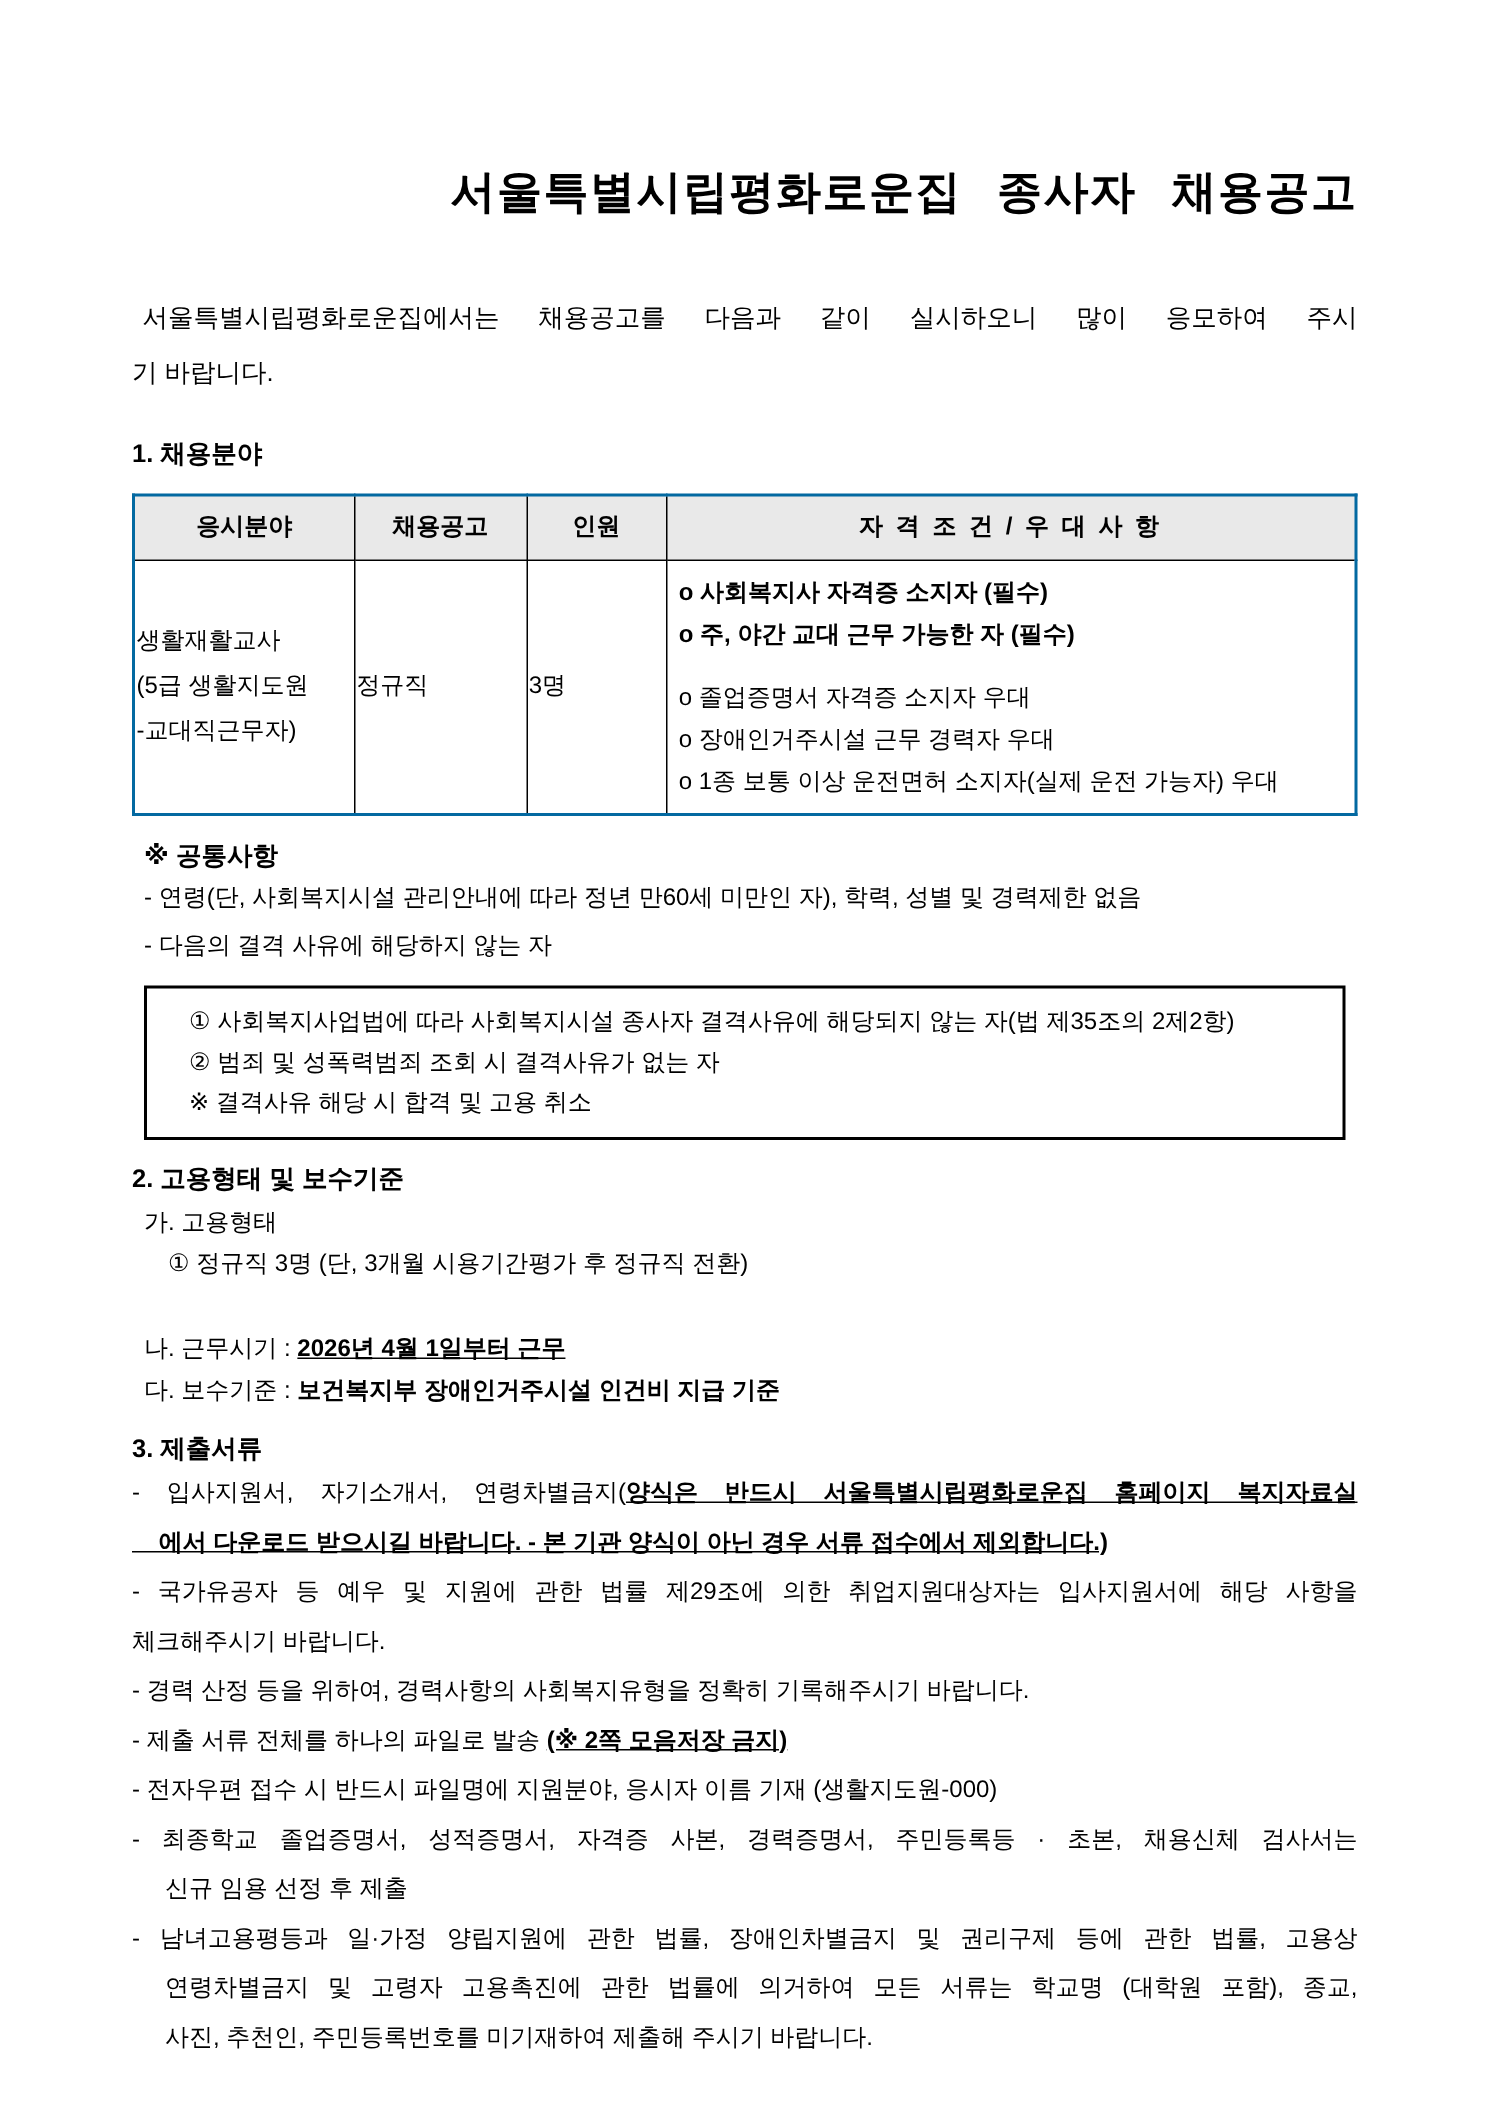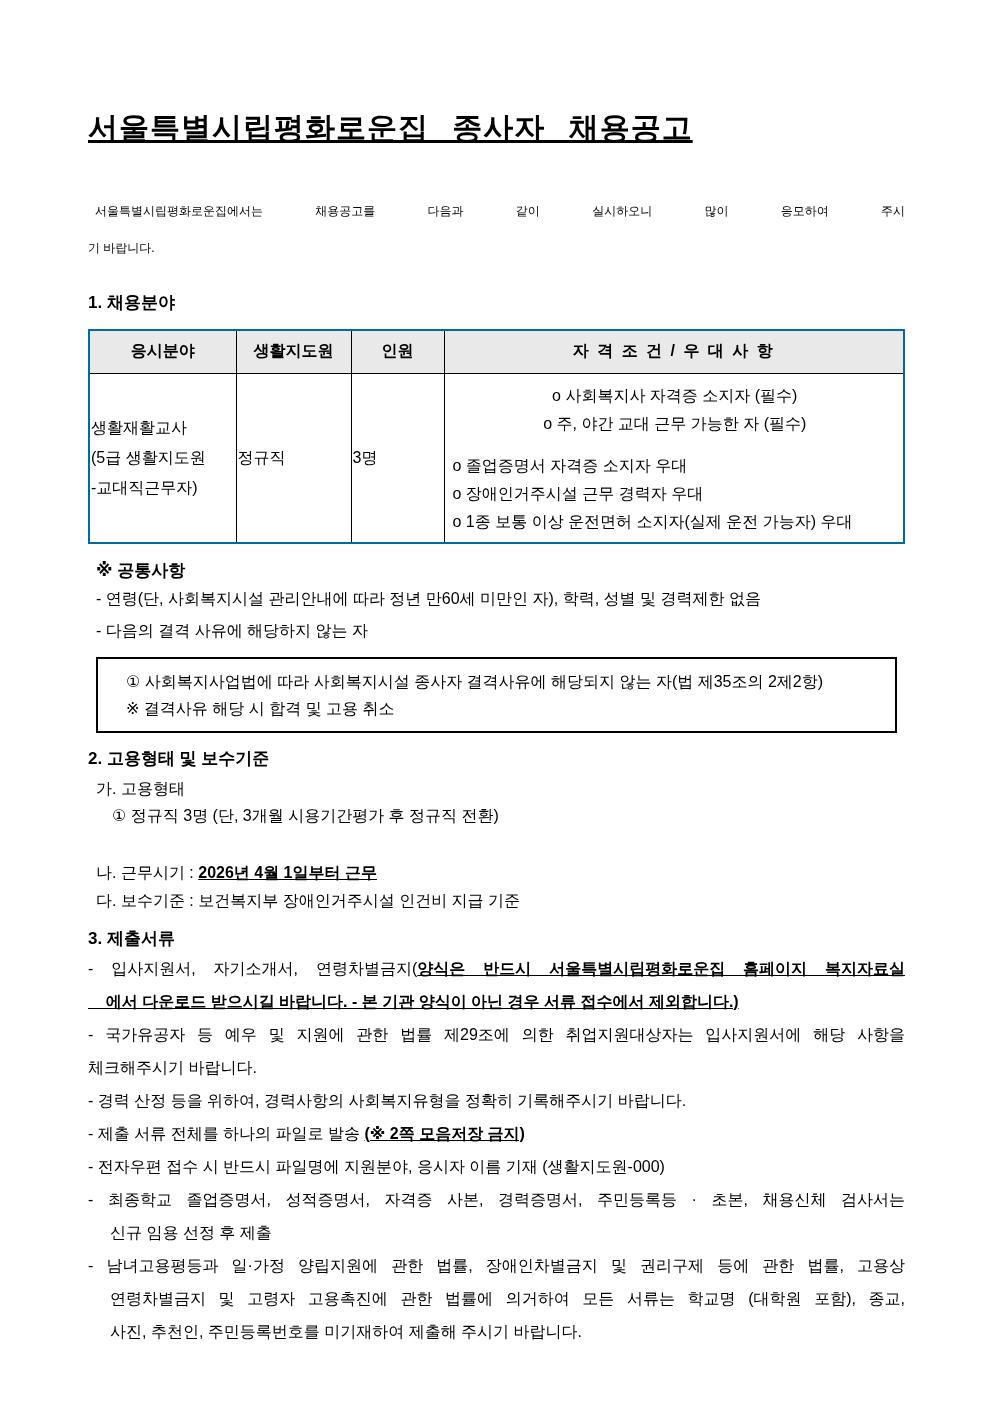--- a/index.html
+++ b/index.html
@@ -3,42 +3,42 @@
 <meta charset="utf-8">
 <style>
   * { box-sizing: border-box; }
   html, body { margin: 0; padding: 0; background: #ffffff; }
   .page {
     width: 992px; height: 1403px; background: #ffffff; color: #000000;
     font-family: "Liberation Sans", "DejaVu Sans", sans-serif;
     padding: 108px 87px 0 88px; overflow: hidden; position: relative;
   }
   .title {
-    font-size: 30px; font-weight: bold; text-align: left;
-    word-spacing: 14px; letter-spacing: 1px; text-decoration: underline;
+    font-size: 30px; font-weight: bold; text-align: right;
+    word-spacing: 14px; letter-spacing: 1px;
   }
-  .intro { margin-top: 44px; font-size: 12px; line-height: 37px; }
+  .intro { margin-top: 44px; font-size: 17px; line-height: 37px; }
   .just { text-align: justify; text-align-last: justify; }
   .sec-heading { font-size: 17px; font-weight: bold; line-height: 23px; }
   .h1 { margin-top: 24px; }
   .recruit-table {
     width: 817px; border-collapse: collapse; border: 2px solid #0369a1;
     table-layout: fixed; margin-top: 15px; font-size: 16px;
   }
   .recruit-table th, .recruit-table td { border: 1px solid #000; }
   .recruit-table th {
     background: #e9e9e9; font-weight: bold; height: 43px;
     text-align: center; font-size: 16px;
   }
   th.qual-h { letter-spacing: 2px; }
   .recruit-table td { height: 135px; vertical-align: middle; }
   td.c { text-align: left; line-height: 30px; }
   td.qual { padding: 8px 6px 6px 8px; line-height: 28px; vertical-align: top; }
   .qual-spacer { height: 14px; }
-  .b { font-weight: normal; text-align: center; }
+  .b { font-weight: bold; }
   .bu { font-weight: bold; text-decoration: underline; }
   .common { margin-top: 14px; font-size: 16px; padding-left: 8px; }
   .common-heading { font-weight: bold; font-size: 17px; line-height: 25px; }
   .common-item { line-height: 32px; }
   .disq-box {
     margin-top: 10px; margin-left: 8px; width: 801px;
     border: 2px solid #000; padding: 9px 28px;
     font-size: 16px; line-height: 27px;
   }
   .h2 { margin-top: 14px; }
@@ -69,21 +69,21 @@
   <table class="recruit-table">
     <colgroup>
       <col style="width:147px">
         <col style="width:115px">
         <col style="width:93px">
         <col>
     </colgroup>
     <thead>
       <tr>
         <th>응시분야</th>
-        <th>생활지도원</th>
+        <th>채용공고</th>
         <th>인원</th>
         <th class="qual-h">자 격 조 건 / 우 대 사 항</th>
       </tr>
     </thead>
     <tbody>
       <tr>
         <td class="c">
           <div>생활재활교사</div>
           <div>(5급 생활지도원</div>
           <div>-교대직근무자)</div>
@@ -103,20 +103,21 @@
   </table>
 
   <div class="common">
     <div class="common-heading">※ 공통사항</div>
     <div class="common-item">- 연령(단, 사회복지시설 관리안내에 따라 정년 만60세 미만인 자), 학력, 성별 및 경력제한 없음</div>
     <div class="common-item">- 다음의 결격 사유에 해당하지 않는 자</div>
   </div>
 
   <div class="disq-box">
     <div>① 사회복지사업법에 따라 사회복지시설 종사자 결격사유에 해당되지 않는 자(법 제35조의 2제2항)</div>
+    <div>② 범죄 및 성폭력범죄 조회 시 결격사유가 없는 자</div>
     <div>※ 결격사유 해당 시 합격 및 고용 취소</div>
   </div>
 
   <div class="sec-heading h2">2. 고용형태 및 보수기준</div>
 
   <div class="s2line sub-a">가. 고용형태</div>
   <div class="s2line sub-a-item">① 정규직 3명 (단, 3개월 시용기간평가 후 정규직 전환)</div>
 
   <div class="s2line sub-b">
     <span>나. 근무시기 :</span>

